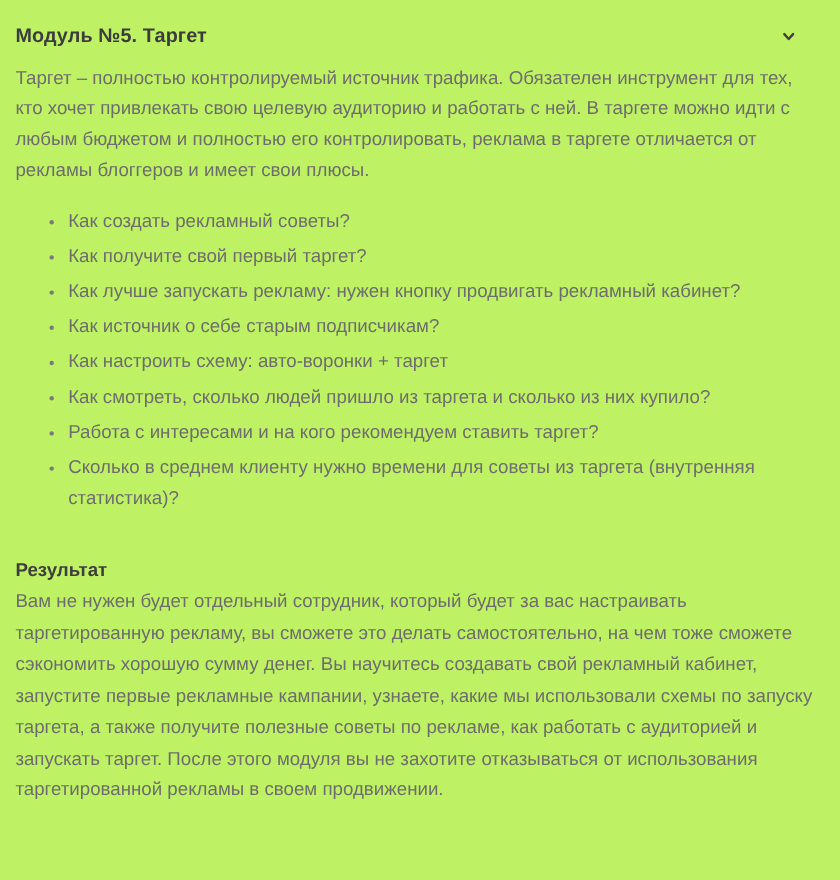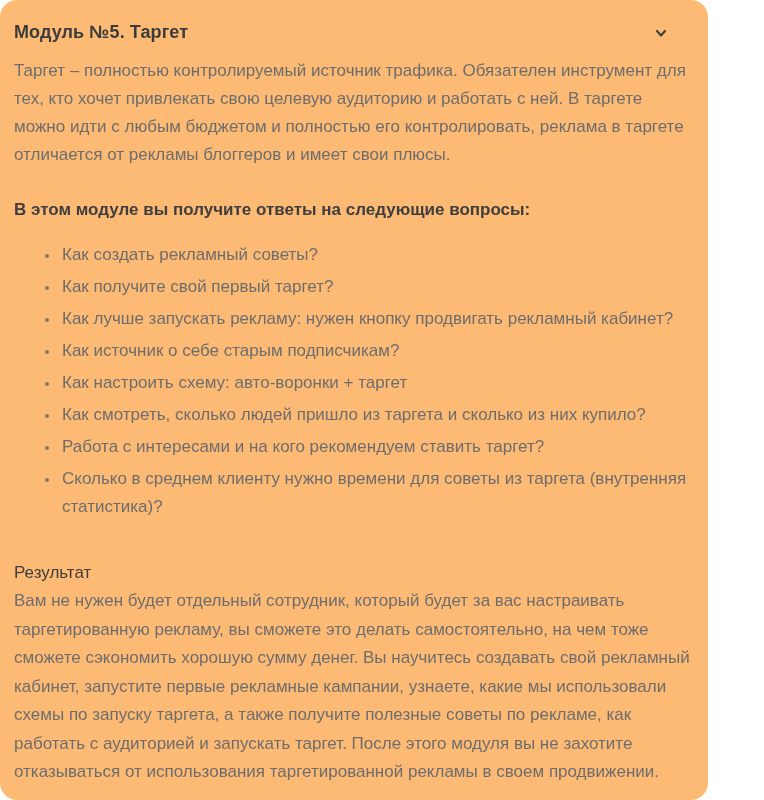--- a/index.html
+++ b/index.html
@@ -1,26 +1,25 @@
 <!DOCTYPE html>
 <html><head>
 <meta charset="utf-8">
 <style>
   * { margin: 0; padding: 0; box-sizing: border-box; }
   html, body {
     background: #ffffff;
     font-family: "Liberation Sans", "DejaVu Sans", sans-serif;
   }
   .page {
-    width: 708px;
+    width: 764px;
     height: 800px;
-    background: #fdba74;
+    background: #bef264;
     padding: 14px 16px 0 14px;
     overflow: hidden;
-    border-radius: 17px;
   }
   .accordion-header {
     display: flex;
     align-items: center;
     justify-content: space-between;
     padding: 8px 0 6px 0;
     cursor: pointer;
   }
   .accordion-title {
     font-size: 18px;
@@ -66,21 +65,21 @@
   }
   ul.questions-list li::marker {
     color: #7a7a7a;
     font-size: 14px;
   }
   .result-block {
     margin-top: 38px;
   }
   .result-heading {
     font-size: 17px;
-    font-weight: normal;
+    font-weight: bold;
     color: #3e3e3e;
     line-height: 28px;
   }
   .result-paragraph {
     font-size: 17px;
     line-height: 28.5px;
     color: #6d6d6d;
     max-width: 742px;
   }
 </style>
@@ -93,21 +92,20 @@
     <div class="accordion-title">Модуль №5. Таргет</div>
     <div class="chevron">
       <svg width="14" height="14" viewBox="0 0 14 14">
         <polyline points="3,5 7,9.5 11,5" fill="none" stroke="#424242" stroke-width="2.2" stroke-linecap="round" stroke-linejoin="round"></polyline>
       </svg>
     </div>
   </div>
 
   <div class="intro-paragraph">Таргет – полностью контролируемый источник трафика. Обязателен инструмент для тех, кто хочет привлекать свою целевую аудиторию и работать с ней. В таргете можно идти с любым бюджетом и полностью его контролировать, реклама в таргете отличается от рекламы блоггеров и имеет свои плюсы.</div>
 
-  <div class="questions-heading">В этом модуле вы получите ответы на следующие вопросы:</div>
 
   <ul class="questions-list">
     <li>Как создать рекламный советы?</li>
     <li>Как получите свой первый таргет?</li>
     <li>Как лучше запускать рекламу: нужен кнопку продвигать рекламный кабинет?</li>
     <li>Как источник о себе старым подписчикам?</li>
     <li>Как настроить схему: авто-воронки + таргет</li>
     <li>Как смотреть, сколько людей пришло из таргета и сколько из них купило?</li>
     <li>Работа с интересами и на кого рекомендуем ставить таргет?</li>
     <li>Сколько в среднем клиенту нужно времени для советы из таргета (внутренняя статистика)?</li>

